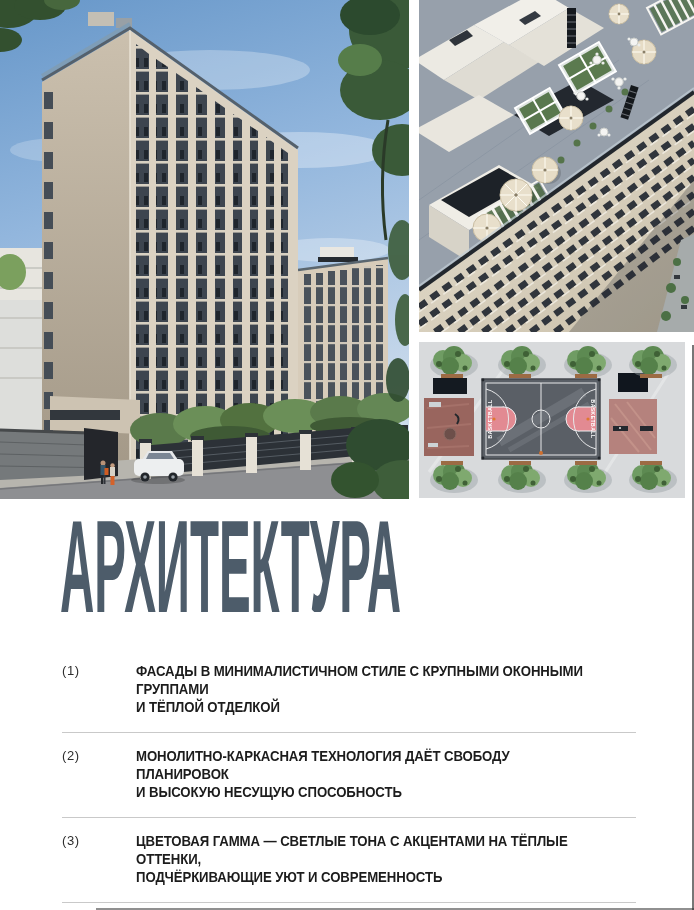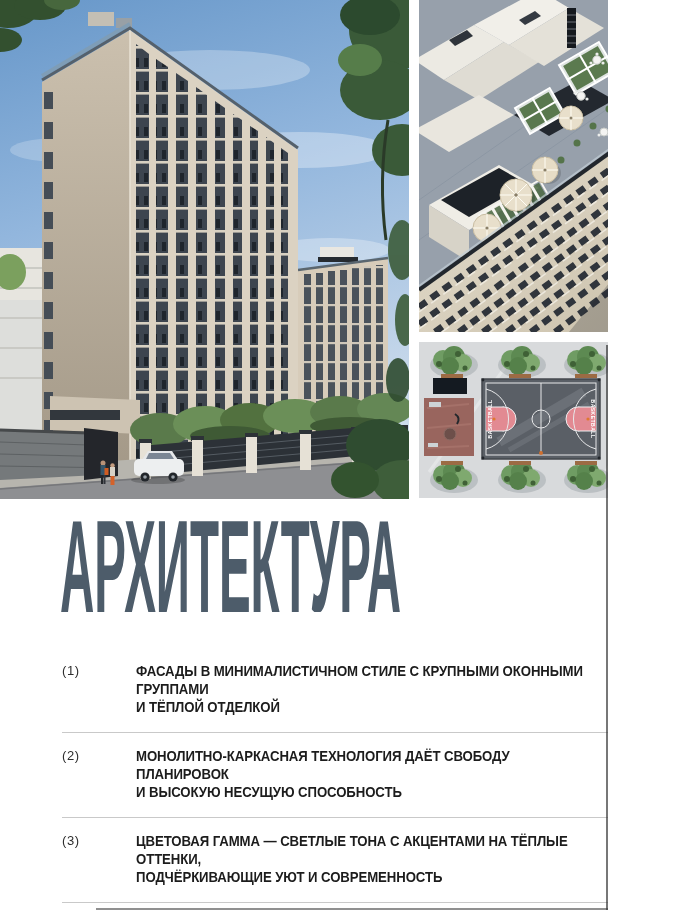--- a/index.html
+++ b/index.html
@@ -1,16 +1,16 @@
 <!DOCTYPE html>
 <html style="--page-bg: #ffffff; --title-color: #4d5c6a; --text-color: #1c1c1c; --divider-color: #c9c9c9;"><head>
 <meta charset="utf-8">
 <style>
   html,body{margin:0;padding:0;background:#ffffff;}
-  .page{position:relative;width:608px;height:910px;background:var(--page-bg,#ffffff);
+  .page{position:relative;width:694px;height:910px;background:var(--page-bg,#ffffff);
         font-family:"Liberation Sans",sans-serif;overflow:hidden;}
   .ph{position:absolute;display:block;}
   .ph-building{left:0;top:0;}
   .ph-rooftop{left:419px;top:0;}
   .ph-court{left:419px;top:342px;}
   .title-wrap{position:absolute;left:60px;top:516px;width:342px;height:96px;}
   .features{position:absolute;left:62px;top:648px;width:574px;}
   .feature{display:flex;align-items:flex-start;padding:14px 0 16px;
            border-bottom:1px solid var(--divider-color,#c9c9c9);}
   .feature:last-child{border-bottom:none;}

